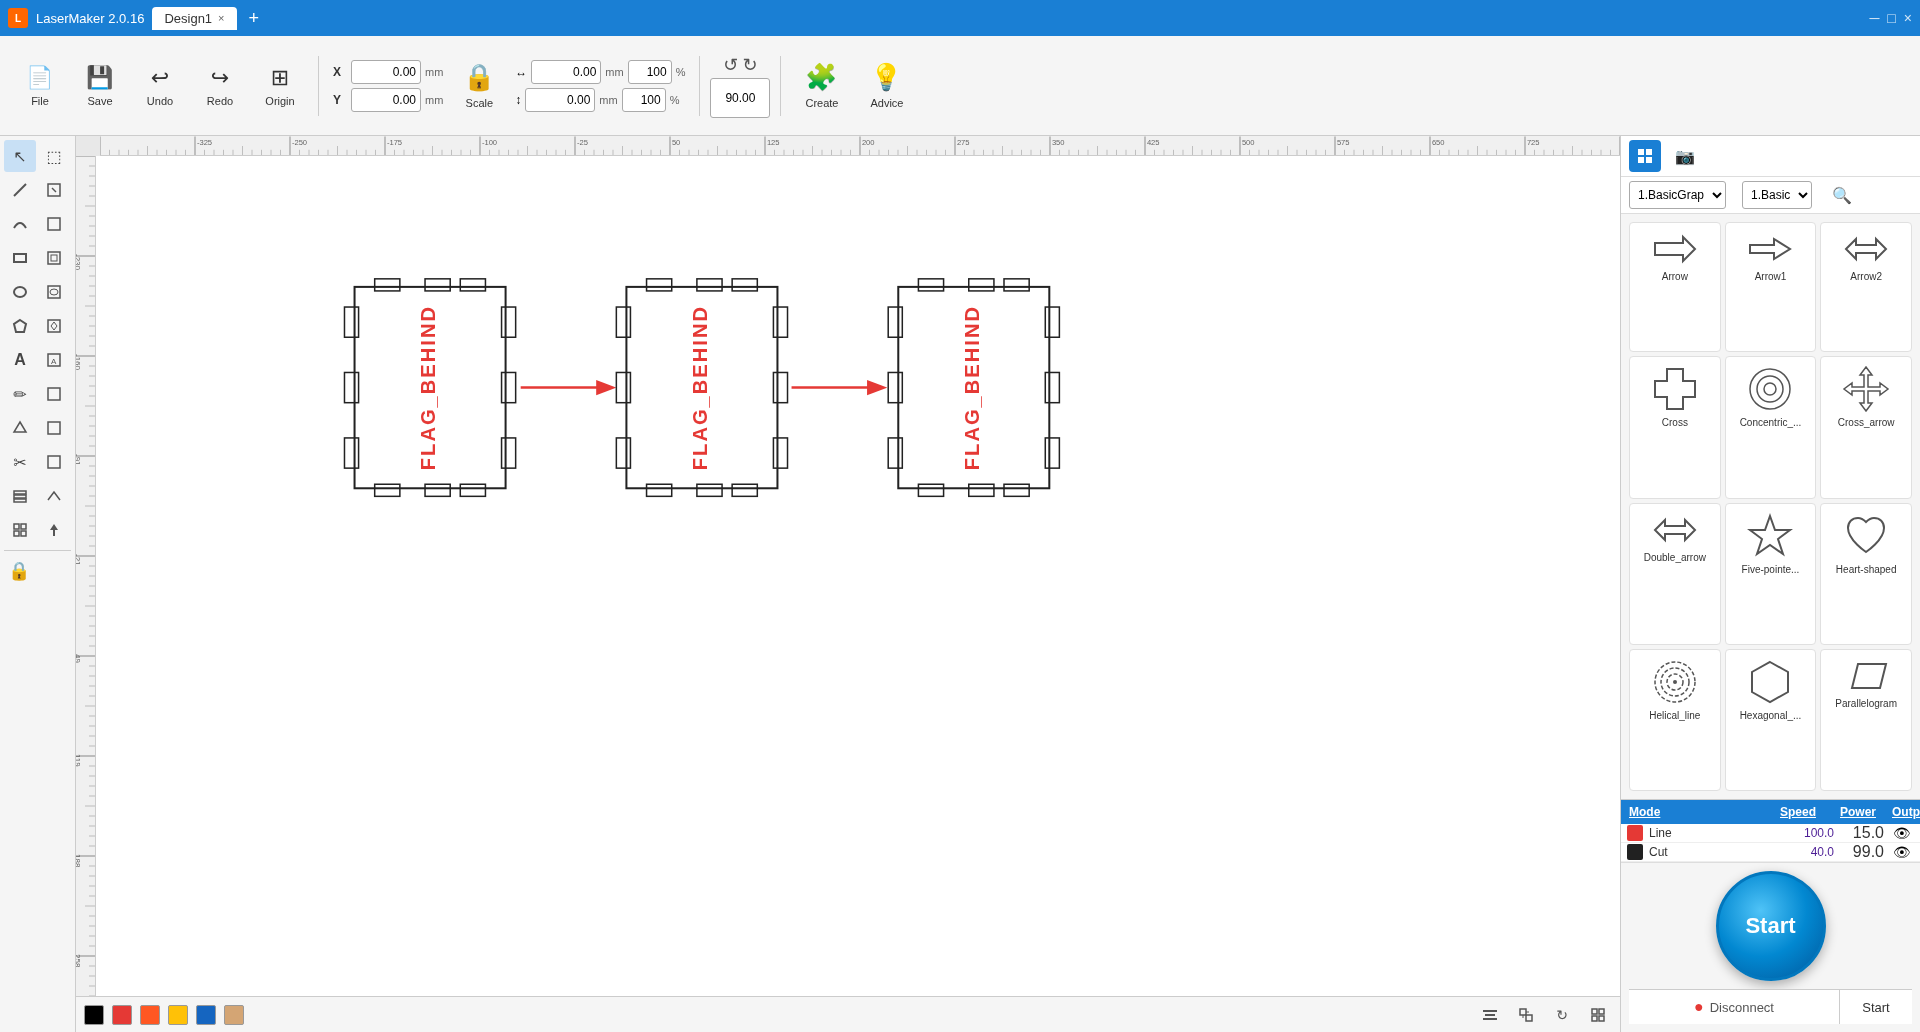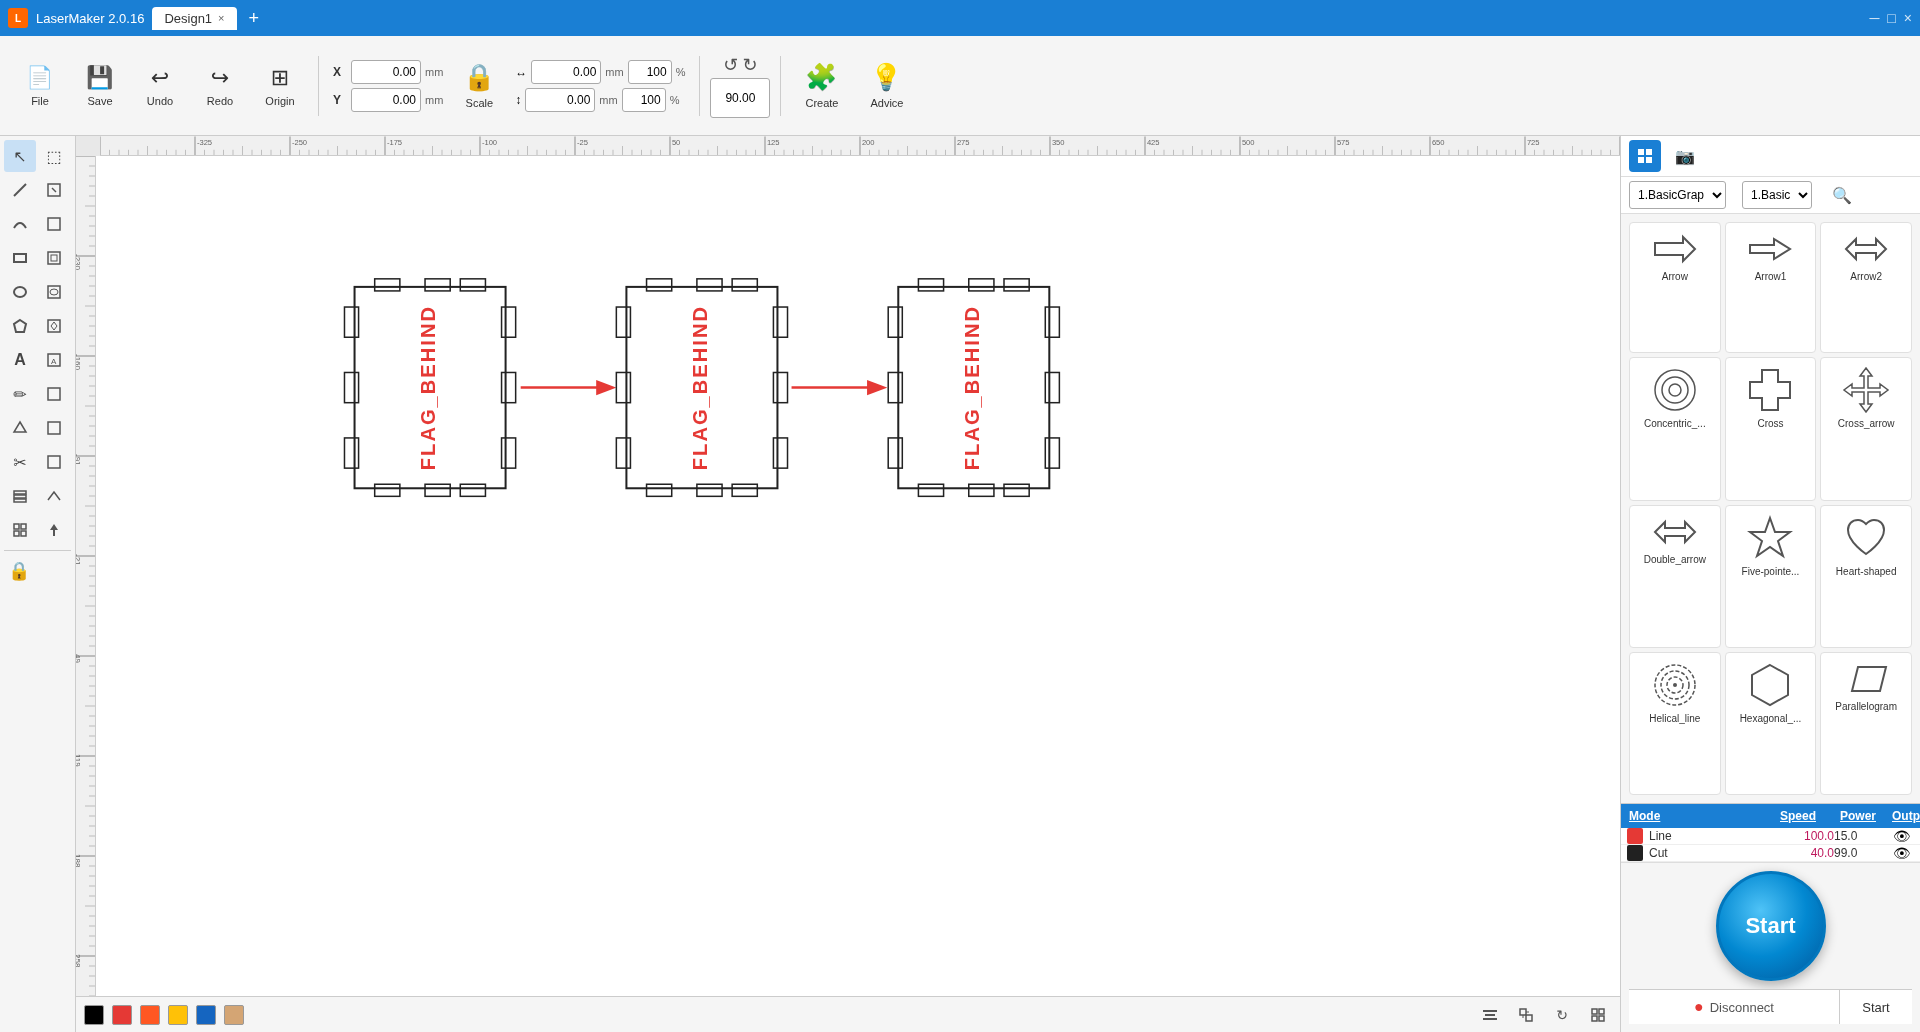--- a/index.html
+++ b/index.html
@@ -209,22 +209,22 @@
     }
     .lt-col { padding: 5px 8px; text-decoration: underline; }
     .lt-mode { flex: 1; }
     .lt-speed { width: 60px; text-align: right; }
     .lt-power { width: 60px; text-align: right; }
     .lt-output { width: 36px; text-align: center; }
 
     .layer-row { display: flex; align-items: center; border-bottom: 1px solid #eee; background: white; }
     .lr-color { width: 16px; height: 16px; border-radius: 2px; margin: 0 6px; }
     .lr-name { flex: 1; font-size: 12px; color: #333; }
-    .lr-speed { width: 50px; text-align: right; font-size: 12px; color: #be185d; }
-    .lr-power { width: 50px; font-size: 12px; color: #333; }
+    .lr-speed { width: 50px; text-align: right; font-size: 12px; color: #4c1d95; }
+    .lr-power { width: 50px; text-align: right; font-size: 16px; color: #333; }
     .lr-eye { width: 36px; display: flex; align-items: center; justify-content: center; font-size: 14px; cursor: pointer; }
 
     
     #bottom-controls {
       display: flex; flex-direction: column; align-items: center;
       padding: 8px; gap: 8px; background: #f5f5f5; border-top: 1px solid #ddd;
     }
     #start-button {
       width: 110px; height: 110px; border-radius: 50%;
       background: radial-gradient(circle at 40% 35%, #4fc3f7, #0288d1 50%, #01579b);
@@ -956,32 +956,32 @@
 
       <div class="shape-item">
         <svg width="48" height="36">
           <polygon points="4,18 14,8 14,14 34,14 34,8 44,18 34,28 34,22 14,22 14,28" fill="none" stroke="#555" stroke-width="2"></polygon>
         </svg>
         <span class="shape-name">Arrow2</span>
       </div>
 
       <div class="shape-item">
         <svg width="48" height="48">
+          <polygon points="16,4 32,4 32,16 44,16 44,32 32,32 32,44 16,44 16,32 4,32 4,16 16,16" fill="none" stroke="#555" stroke-width="2"></polygon>
+        </svg>
+        <span class="shape-name">Cross</span>
+      </div>
+
+      <div class="shape-item">
+        <svg width="48" height="48">
           <circle cx="24" cy="24" r="20" fill="none" stroke="#555" stroke-width="1.5"></circle>
           <circle cx="24" cy="24" r="13" fill="none" stroke="#555" stroke-width="1.5"></circle>
           <circle cx="24" cy="24" r="6" fill="none" stroke="#555" stroke-width="1.5"></circle>
         </svg>
         <span class="shape-name">Concentric_...</span>
-      </div>
-
-      <div class="shape-item">
-        <svg width="48" height="48">
-          <polygon points="16,4 32,4 32,16 44,16 44,32 32,32 32,44 16,44 16,32 4,32 4,16 16,16" fill="none" stroke="#555" stroke-width="2"></polygon>
-        </svg>
-        <span class="shape-name">Cross</span>
       </div>
 
       <div class="shape-item">
         <svg width="48" height="48">
           <polygon points="24,2 30,10 26,10 26,22 38,22 38,18 46,24 38,30 38,26 26,26 26,38 30,38 24,46 18,38 22,38 22,26 10,26 10,30 2,24 10,18 10,22 22,22 22,10 18,10" fill="none" stroke="#555" stroke-width="1.5"></polygon>
         </svg>
         <span class="shape-name">Cross_arrow</span>
       </div>
 
       <div class="shape-item">

